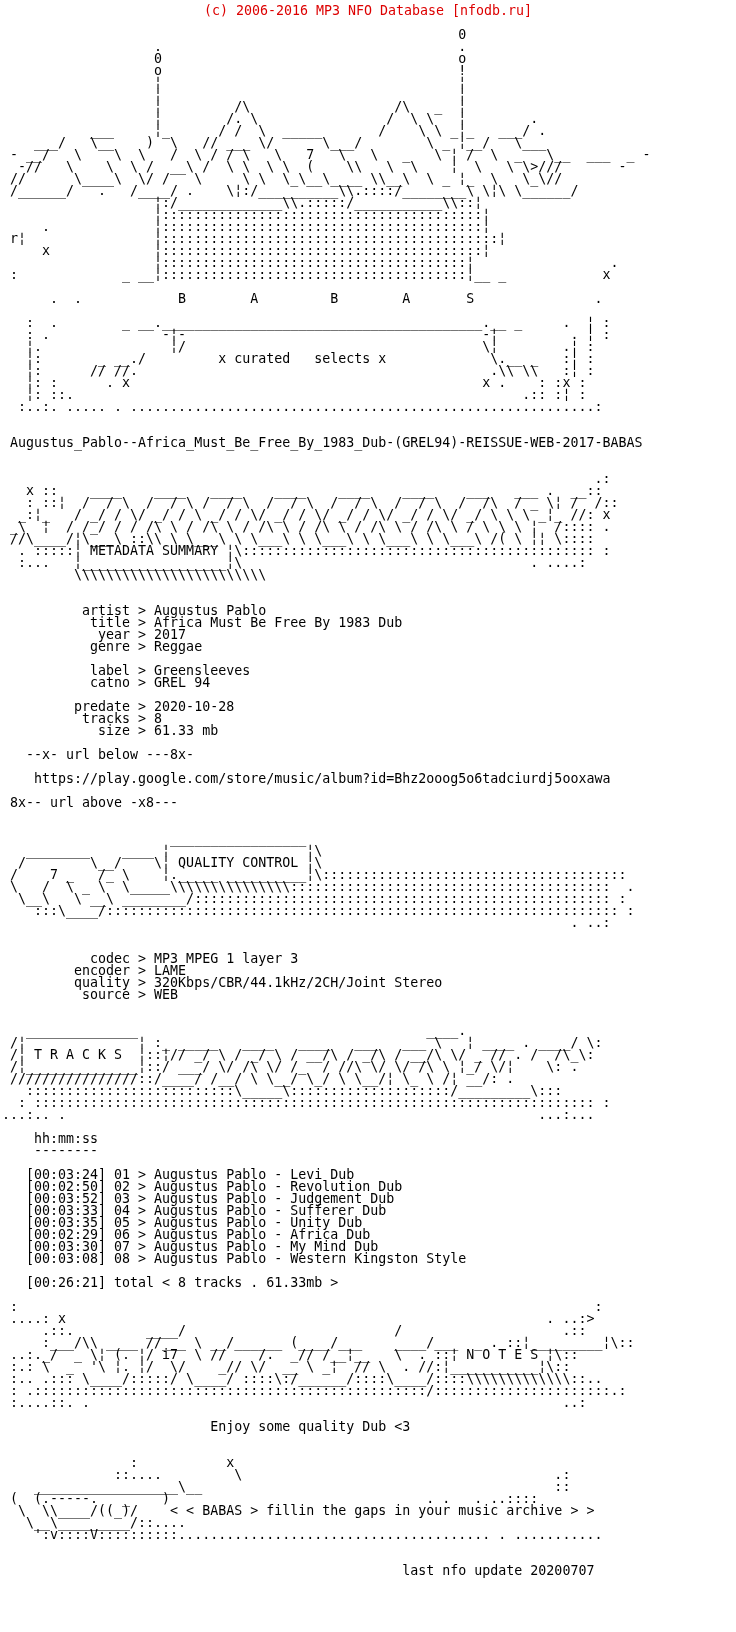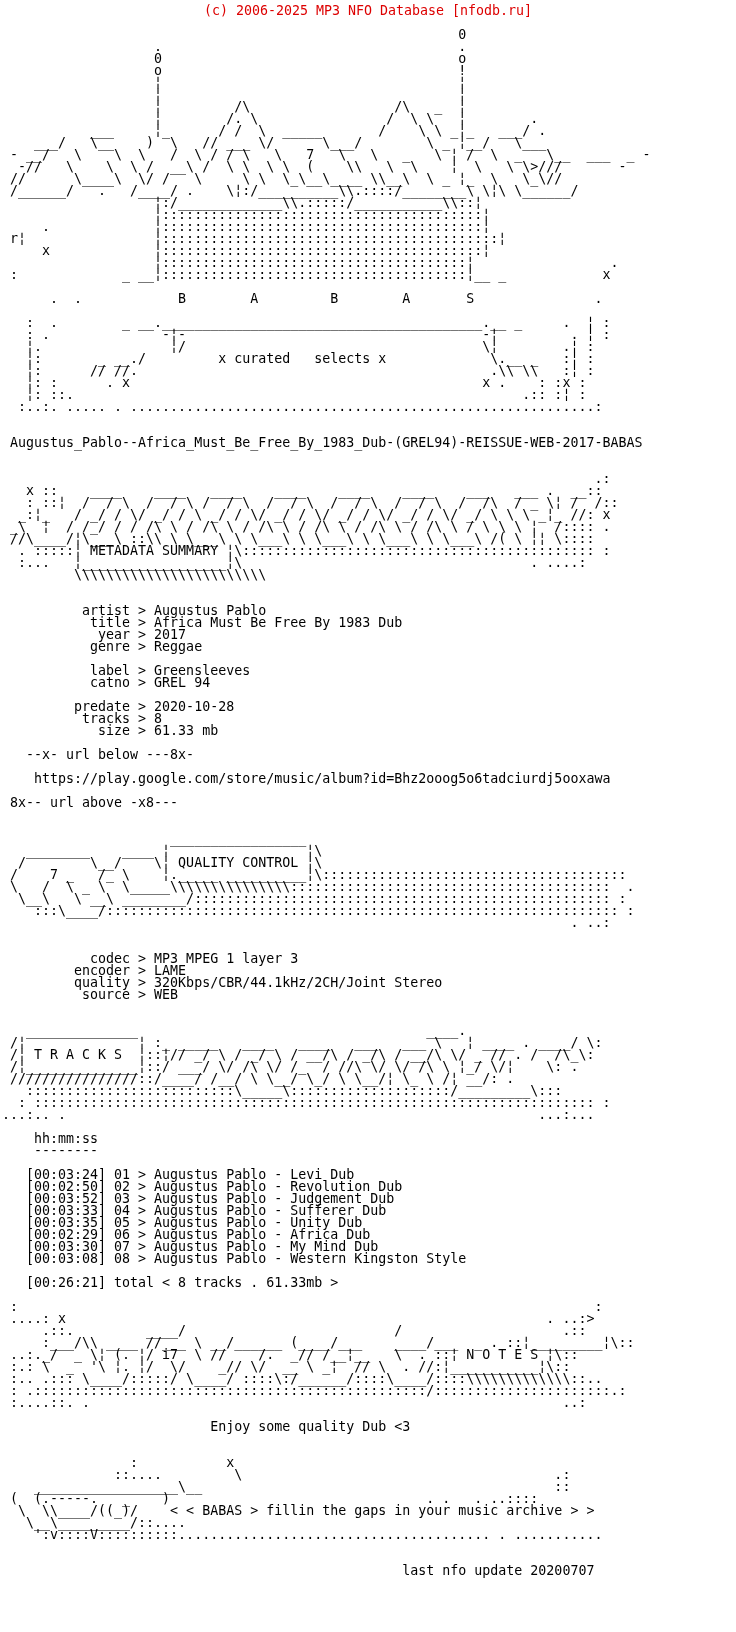--- a/index.html
+++ b/index.html
@@ -17,21 +17,21 @@
     margin:0;padding:5px 0 0 2px;
     font-size:13.3px;line-height:12px;
     color:#000000;white-space:pre;
     letter-spacing:0;
   }
 </style>
 </head>
 <body>
 
 <div>
-  <div class="site-header" style="color: rgb(221, 0, 0);">(c) 2006-2025 MP3 NFO Database [nfodb.ru]</div>
+  <div class="site-header" style="color: rgb(221, 0, 0);">(c) 2006-2016 MP3 NFO Database [nfodb.ru]</div>
 
   <pre class="nfo">                                                         0
                    .                                     .
                    0                                     o
                    o                                     !
                    ¦                                     ¦
                    ¦                                     ¦
                    ¦         /\                  /\   _  ¦
                    ¦        /. \                /  \ \   ¦        .
            ___     ¦_      / /  \  _____       /    \ \ _¦_   ___/ .

